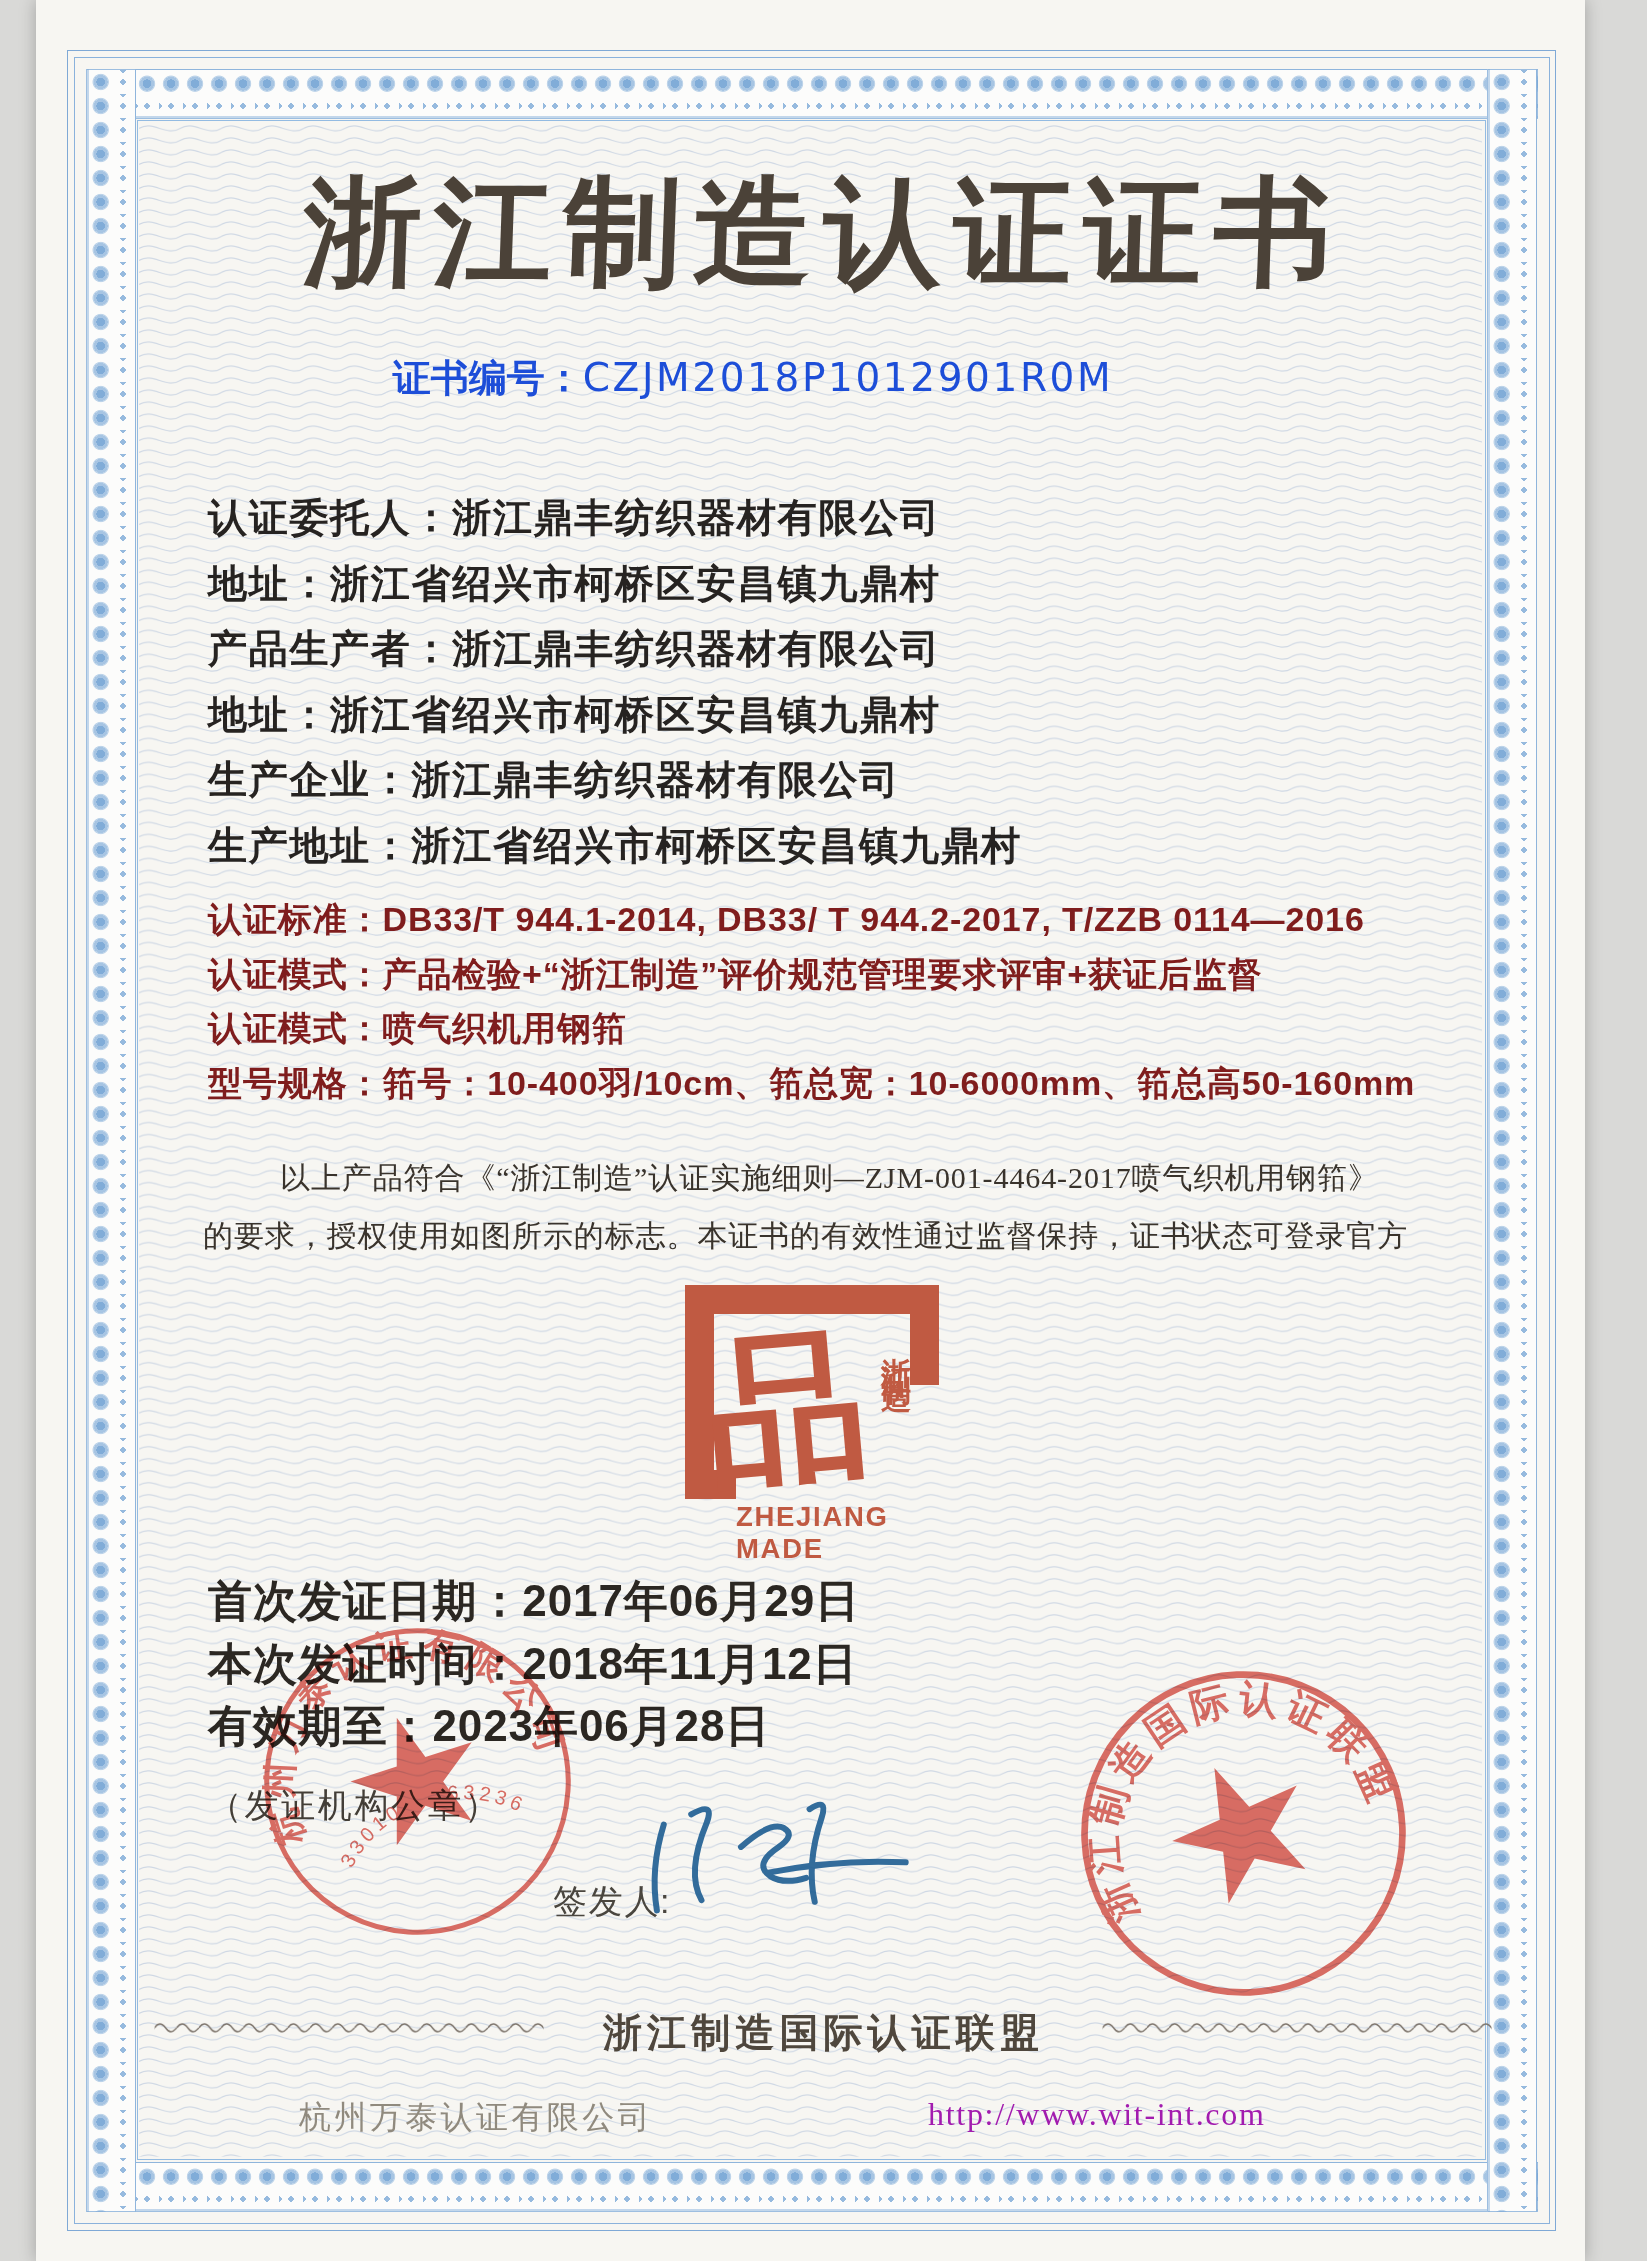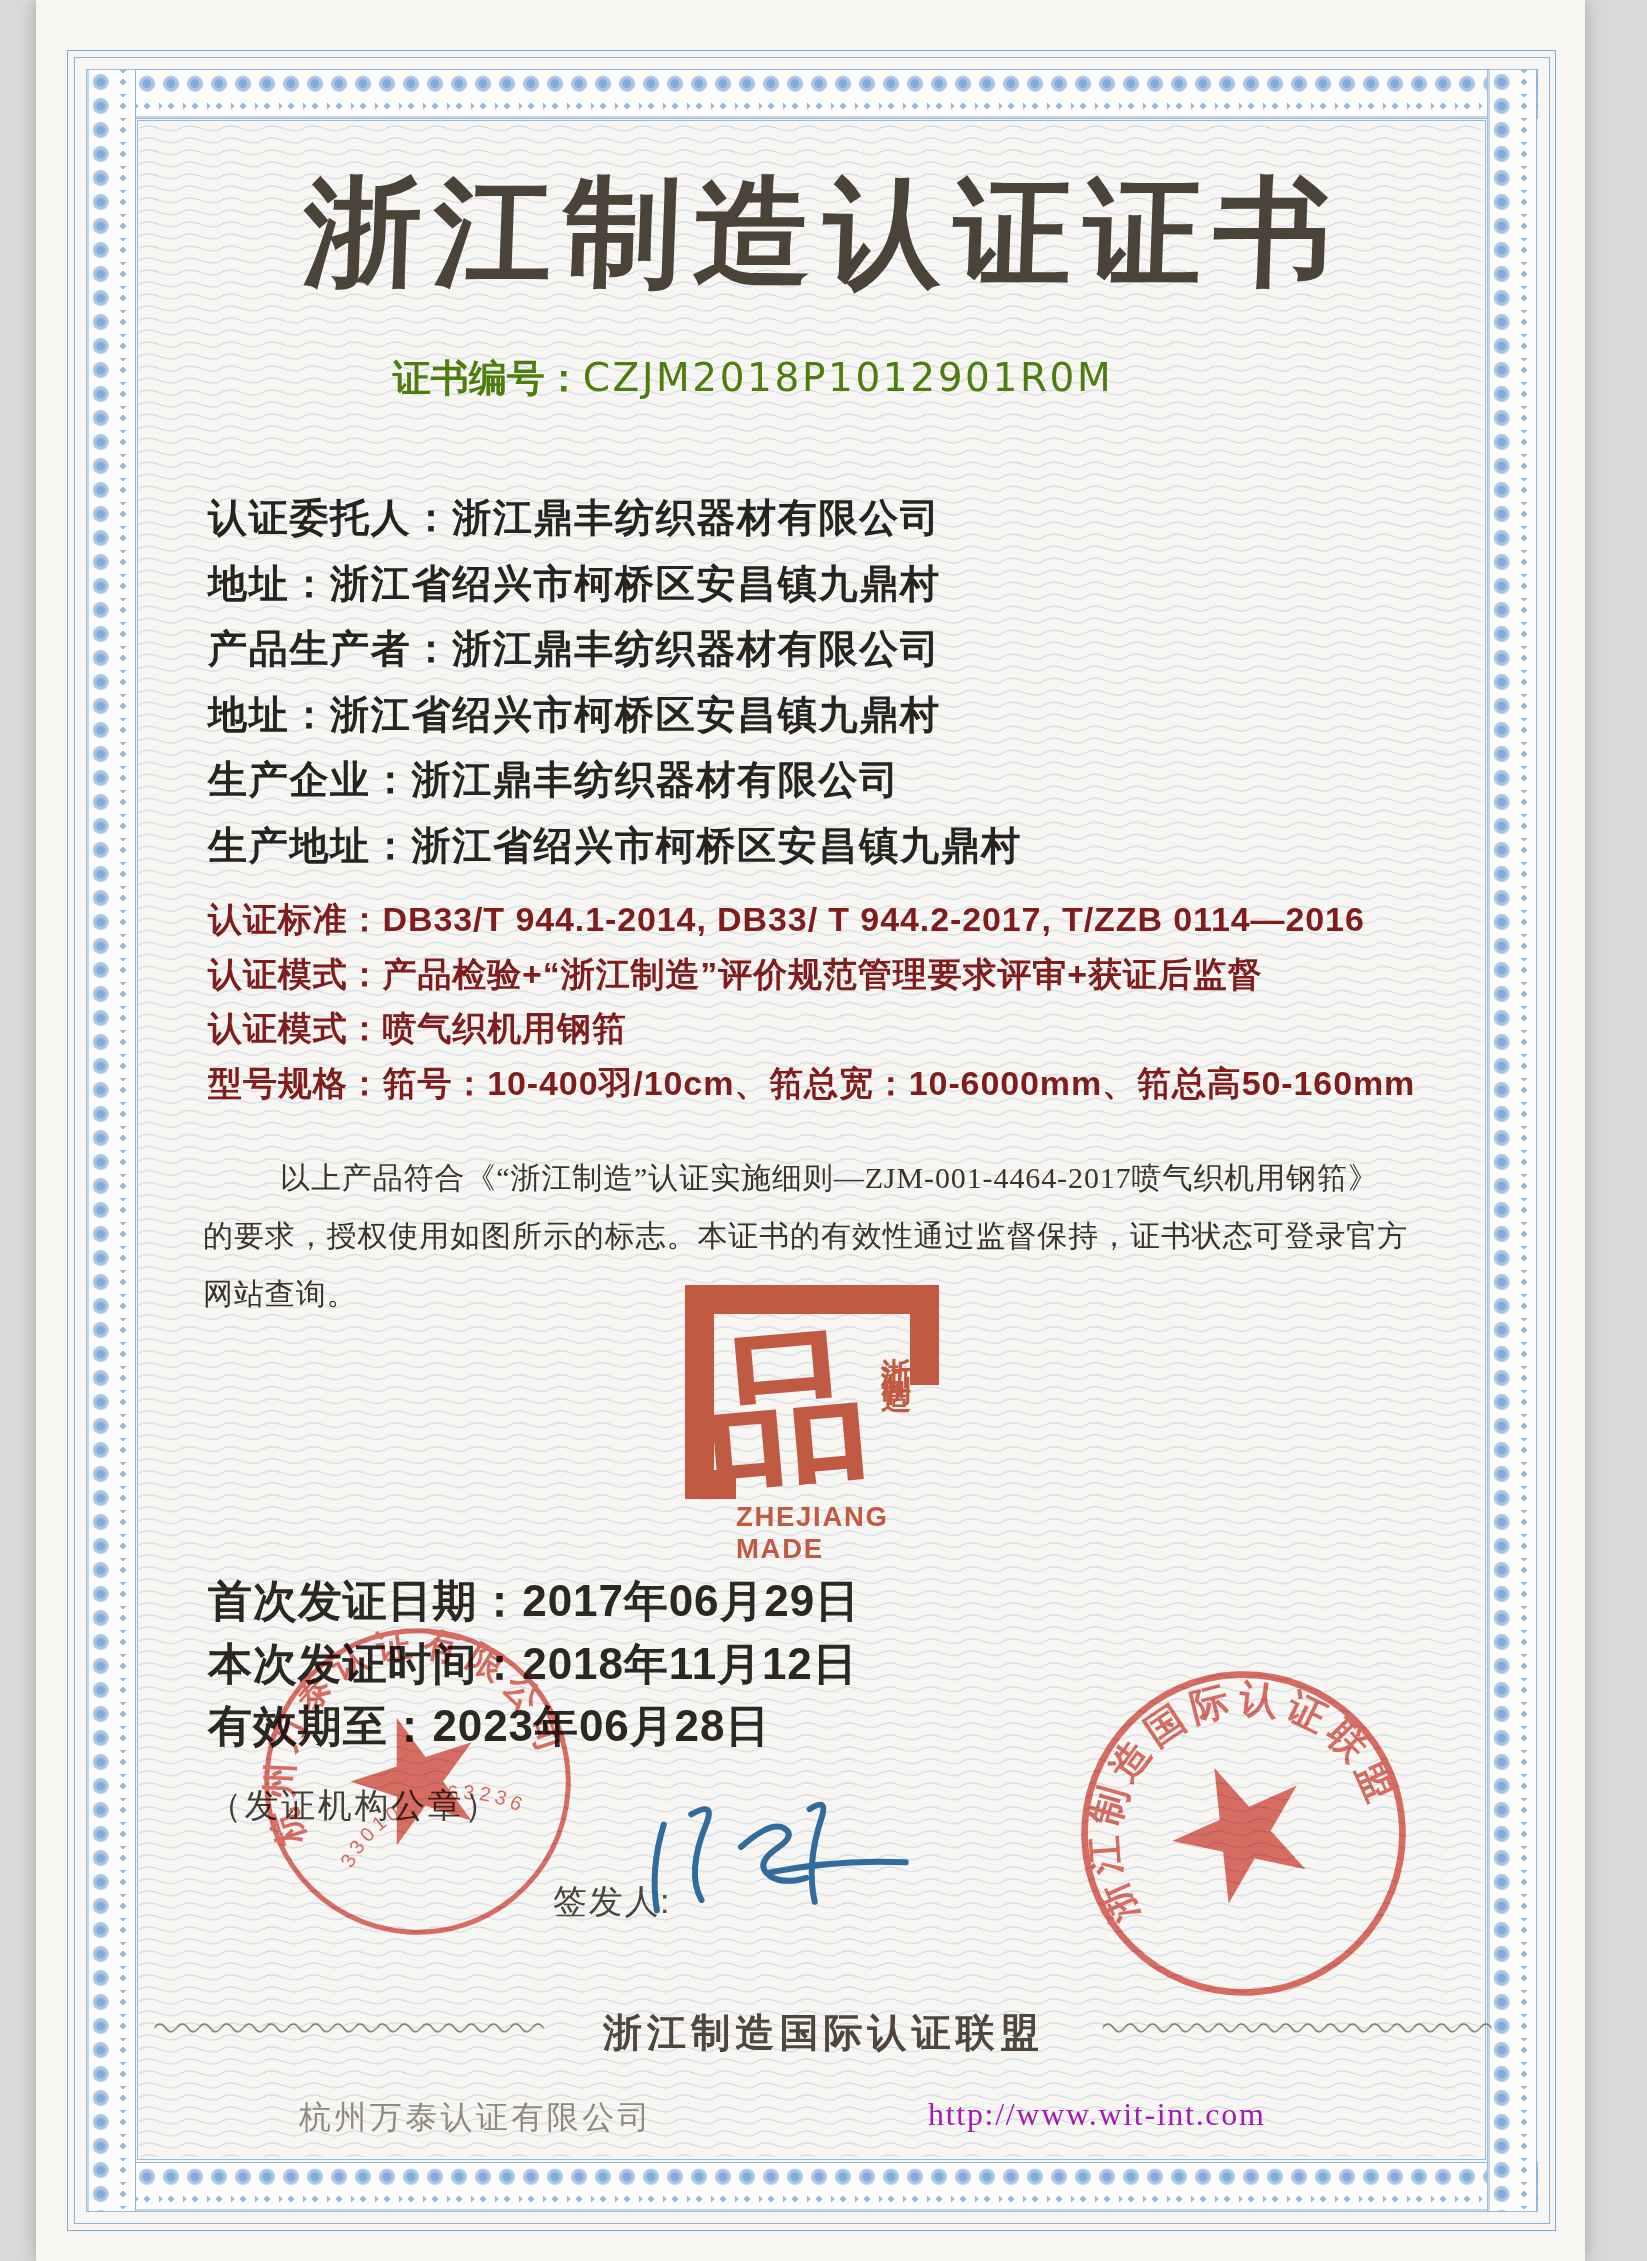--- a/index.html
+++ b/index.html
@@ -21,21 +21,21 @@
     radial-gradient(circle at 13.7px 12px, rgba(125,170,215,.95) 0 4.3px, rgba(125,170,215,.35) 4.3px 6.9px, transparent 6.9px),
     radial-gradient(circle at 13.7px 12px, rgba(125,170,215,.5) 7.7px, transparent 8.6px),
     radial-gradient(circle at 36px 12px, rgba(125,170,215,.8) 0 2.6px, transparent 2.6px),
     radial-gradient(circle at 36px 0px, rgba(125,170,215,.8) 0 2.6px, transparent 2.6px),
     linear-gradient(90deg, rgba(125,170,215,.45) 0 1.7px, transparent 1.7px);}
   .frame-inner{position:absolute;left:137px;top:120px;width:1347px;height:2038px;border:0.9px solid #93bbe2;}
   .waves{position:absolute;left:139px;top:122px;}
   .title{position:absolute;left:0;top:154px;width:1647px;text-align:center;font-size:118px;
          font-weight:700;letter-spacing:12px;color:#4b4238;font-family:"Liberation Serif",serif;
          transform:skewX(-2deg);z-index:2;}
-  .certline{position:absolute;left:0;top:353px;width:1506px;text-align:center;z-index:2;color:#4d7c0f;}
+  .certline{position:absolute;left:0;top:353px;width:1506px;text-align:center;z-index:2;color:#1d4ed8;}
   .certline .lbl{font-size:38px;font-weight:700;}
   .certline .num{font-size:39px;letter-spacing:2.6px;font-family:"DejaVu Sans",sans-serif;}
   .fields{position:absolute;left:208px;top:486px;z-index:2;margin-top:12px;}
   .fields .row{font-size:39px;font-weight:700;color:#262321;line-height:39px;margin-bottom:26.6px;letter-spacing:1.7px;}
   .specs{position:absolute;left:208px;top:902px;z-index:2;}
   .specs .row{font-size:34px;font-weight:700;color:#7f1d1d;line-height:34px;margin-bottom:20.6px;letter-spacing:0.9px;}
   .statement{position:absolute;left:203px;top:1149px;width:1270px;z-index:2;color:#39332c;}
   .statement .line{font-size:30px;line-height:58px;letter-spacing:0.9px;font-family:"Liberation Serif",serif;}
   .statement .indent{text-indent:77px;}
   
@@ -104,21 +104,20 @@
   <div class="specs">
     <div class="row">认证标准：DB33/T 944.1-2014, DB33/ T 944.2-2017, T/ZZB 0114—2016</div>
     <div class="row">认证模式：产品检验+“浙江制造”评价规范管理要求评审+获证后监督</div>
     <div class="row">认证模式：喷气织机用钢筘</div>
     <div class="row">型号规格：筘号：10-400羽/10cm、筘总宽：10-6000mm、筘总高50-160mm</div>
   </div>
 
   <div class="statement">
     <div class="line indent">以上产品符合《“浙江制造”认证实施细则—ZJM-001-4464-2017喷气织机用钢筘》</div>
     <div class="line">的要求，授权使用如图所示的标志。本证书的有效性通过监督保持，证书状态可登录官方</div>
-    <div class="line">网站查询。</div>
   </div>
 
   <div class="logo">
     <div class="bar" style="left:0;top:0;width:29px;height:214px;"></div>
     <div class="bar" style="left:0;top:0;width:254px;height:29px;"></div>
     <div class="bar" style="left:225px;top:0;width:29px;height:100px;"></div>
     <div class="bar" style="left:0;top:185px;width:51px;height:29px;"></div>
     <div class="mark">品</div>
     <div class="side">浙江制造</div>
     <div class="cap">ZHEJIANG MADE</div>

